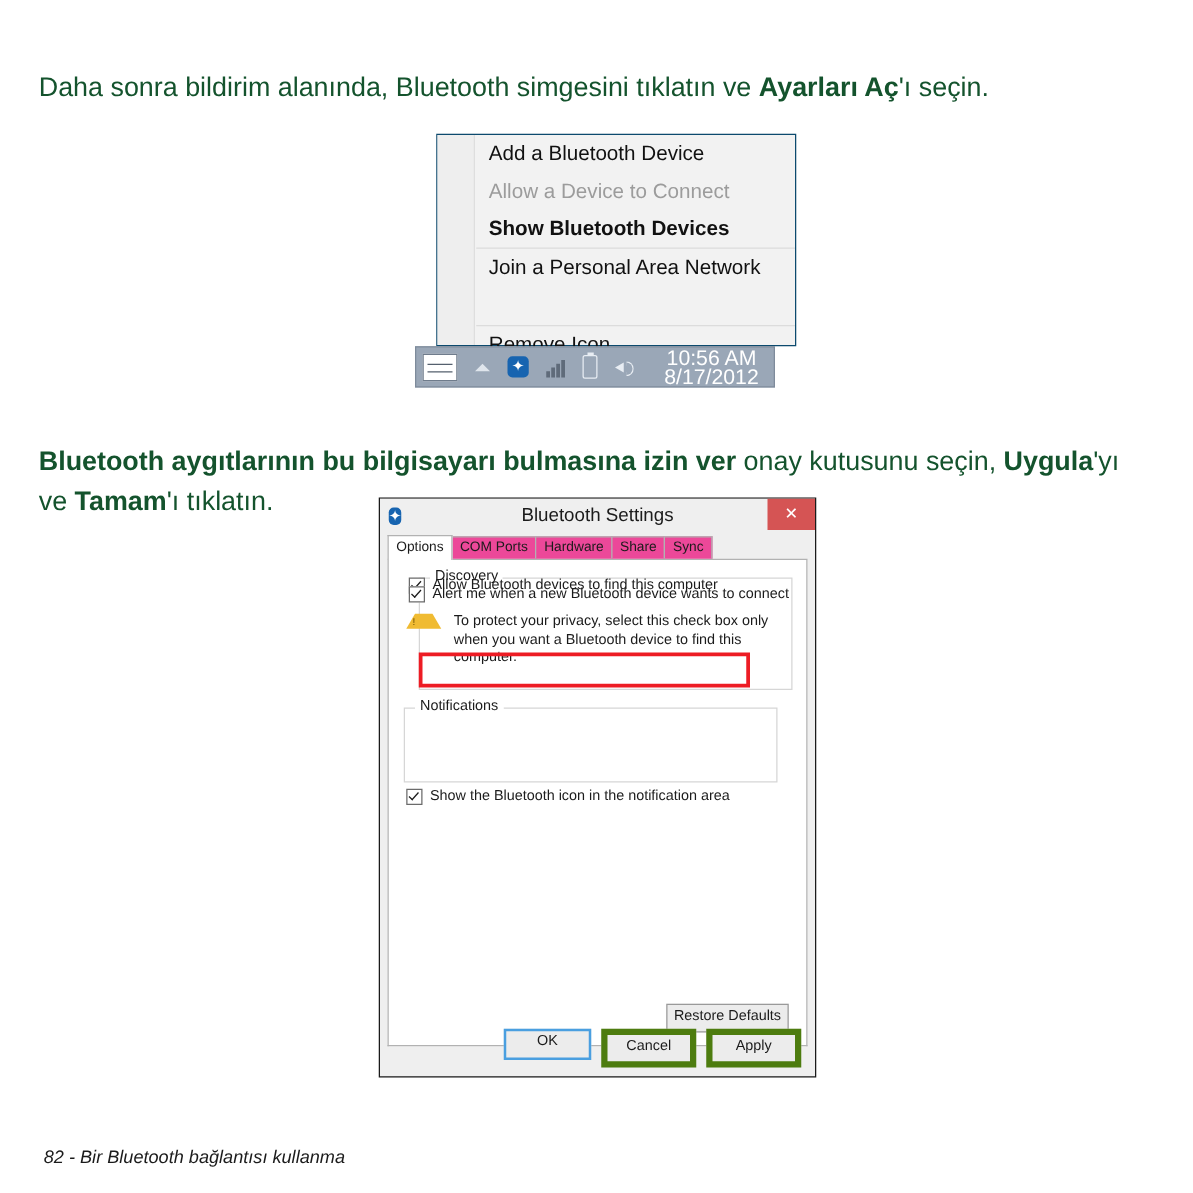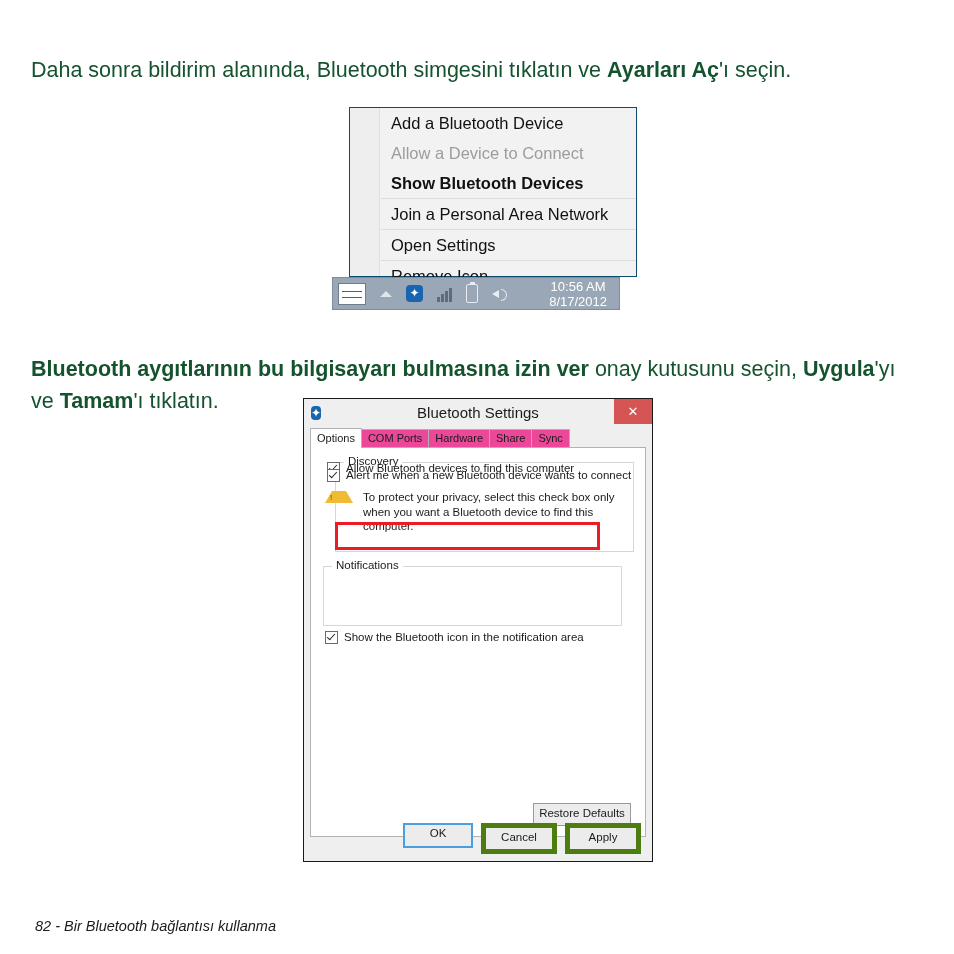--- a/index.html
+++ b/index.html
@@ -170,21 +170,21 @@
     width: 5px; height: 10px;
     border: 1.5px solid #e8edf3;
     border-left: none;
     border-radius: 0 7px 7px 0;
   }
   #taskbar .clock {
     margin-left: auto;
     margin-right: 12px;
     text-align: center;
     color: #ffffff;
-    font-size: 13px;
+    font-size: 17px;
     line-height: 15px;
   }
 
   
   #bt-dialog {
     position: absolute;
     left: 303px;
     top: 398px;
     width: 350px;
     height: 464px;
@@ -420,23 +420,20 @@
   <div class="menu-group" style="top:0; height:90px;">
     <div class="menu-item">Add a Bluetooth Device</div>
     <div class="menu-item dim">Allow a Device to Connect</div>
     <div class="menu-item strong">Show Bluetooth Devices</div>
   </div>
 
   <div class="menu-group" style="top:90px; height:31px;">
     <div class="menu-item">Join a Personal Area Network</div>
   </div>
 
-  <div class="menu-group" style="top:121px; height:31px;">
-    <div class="menu-item">Open Settings</div>
-  </div>
 
   <div class="menu-group" style="top:152px; height:31px;">
     <div class="menu-item">Remove Icon</div>
   </div>
 </div>
 
 <div id="taskbar">
   <div class="kbd-btn"></div>
   <div class="tray-arrow"></div>
   <div class="tray-ico">

